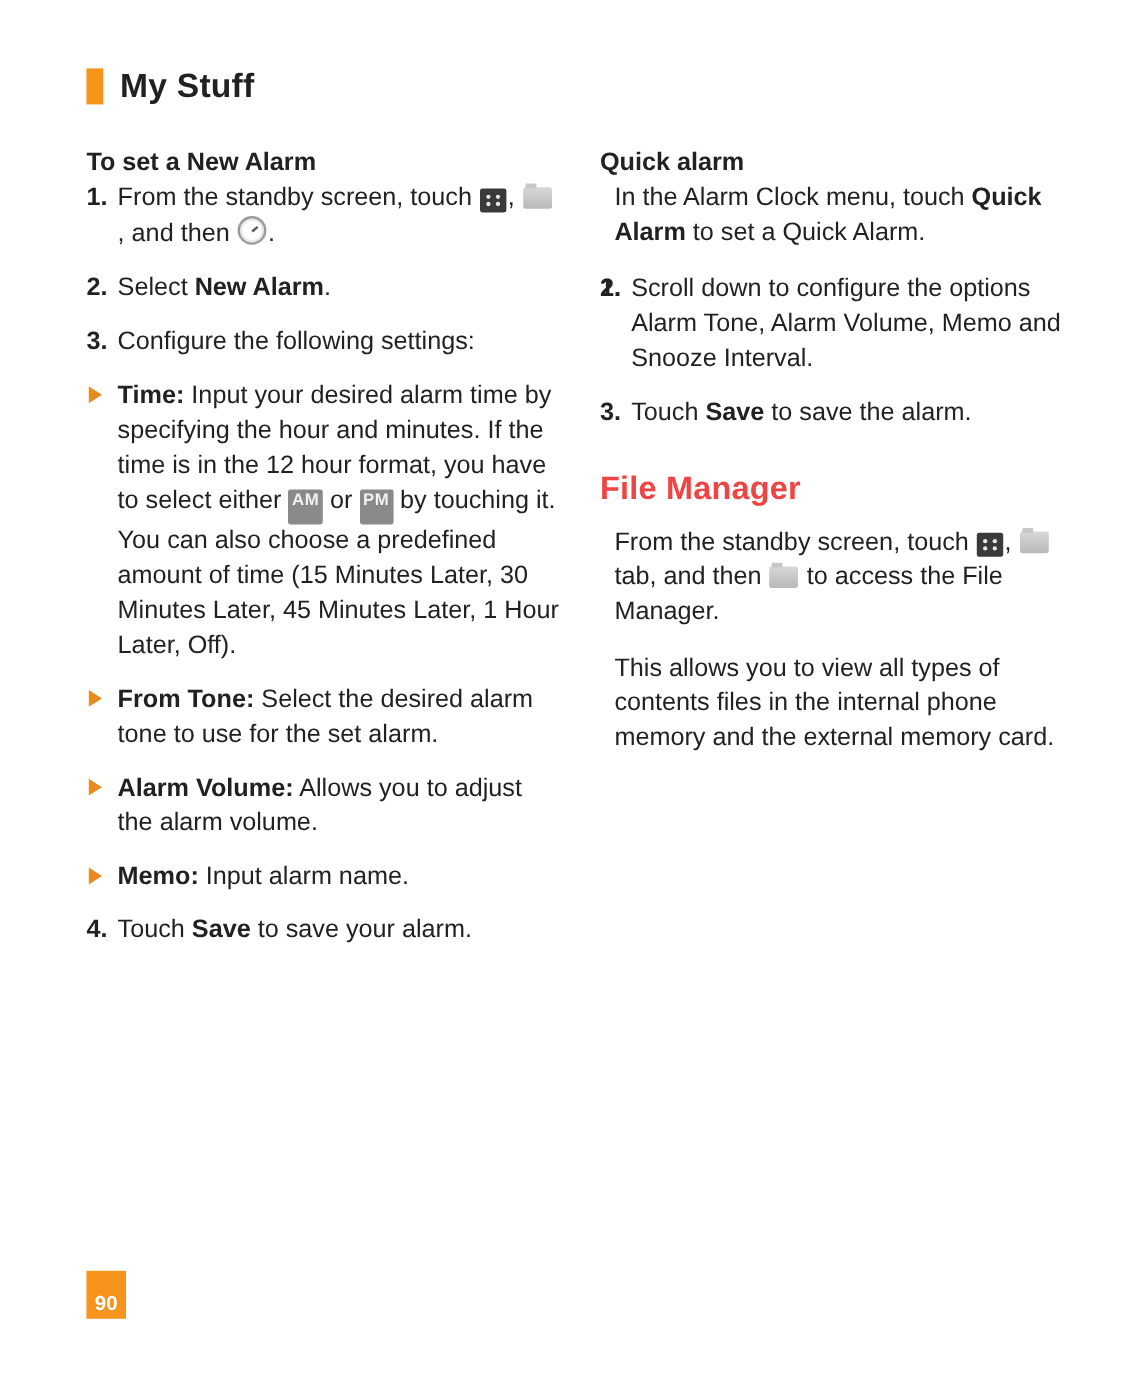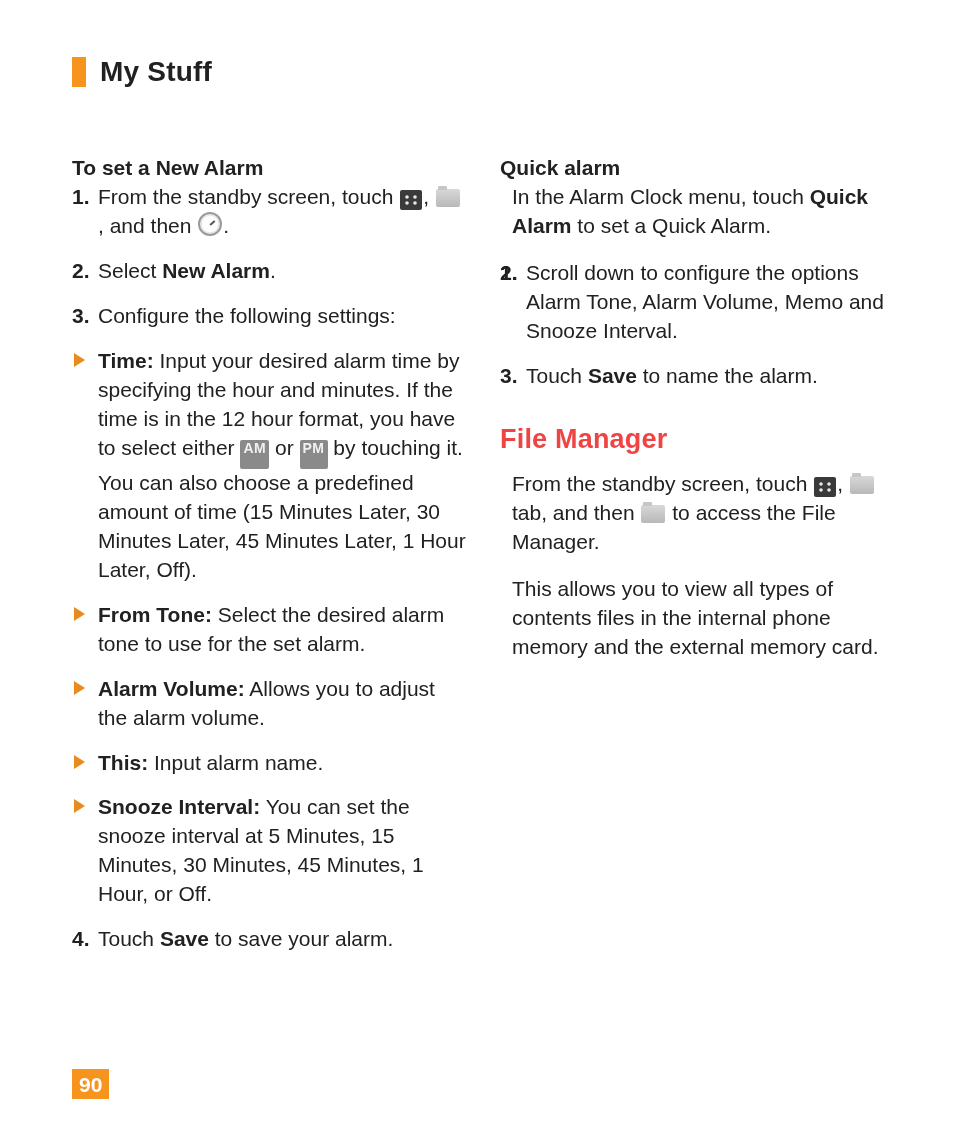--- a/index.html
+++ b/index.html
@@ -15,21 +15,21 @@
     position: relative;
     width: 954px;
     height: 1145px;
     box-sizing: border-box;
     padding: 56px 60px 0 72px;
   }
   .header {
     display: flex;
     align-items: center;
     gap: 14px;
-    margin-bottom: 66px;
+    margin-bottom: 34px;
   }
   .header-square {
     width: 14px;
     height: 30px;
     background: #f7941e;
   }
   .header-title {
     font-size: 28px;
     font-weight: 700;
     font-stretch: condensed;
@@ -153,22 +153,22 @@
     vertical-align: 2px;
     letter-spacing:0.5px;
   }
   .page-number {
     position: absolute;
     left: 72px;
     bottom: 46px;
     background: #f7941e;
     color: #fff;
     font-weight: 700;
-    font-size: 21px;
-    padding: 5px 7px 4px 7px;
+    font-size: 17px;
+    padding: 19px 7px 4px 7px;
     line-height: 1;
   }
 </style>
 </head>
 <body>
 
 <div class="page">
 
   <div class="header">
     <div class="header-square"></div>
@@ -216,25 +216,21 @@
         <li>
           <span class="tri"></span>
           <span class="b">From Tone:</span><span> Select the desired alarm tone to use for the set alarm.</span>
         </li>
         <li>
           <span class="tri"></span>
           <span class="b">Alarm Volume:</span><span> Allows you to adjust the alarm volume.</span>
         </li>
         <li>
           <span class="tri"></span>
-          <span class="b">This:</span><span> Input alarm name.</span>
-        </li>
-        <li>
-          <span class="tri"></span>
-          <span class="b">Snooze Interval:</span><span> You can set the snooze interval at 5 Minutes, 15 Minutes, 30 Minutes, 45 Minutes, 1 Hour, or Off.</span>
+          <span class="b">Memo:</span><span> Input alarm name.</span>
         </li>
       </ul>
 
       <ol class="numbered">
         <li>
           <span class="num">4.</span>
           <span>Touch </span><span class="b">Save</span><span> to save your alarm.</span>
         </li>
       </ol>
 
@@ -251,21 +247,21 @@
       <ol class="numbered">
         <li>
           <span class="num">1.</span>
         </li>
         <li>
           <span class="num">2.</span>
           <span>Scroll down to configure the options Alarm Tone, Alarm Volume, Memo and Snooze Interval.</span>
         </li>
         <li>
           <span class="num">3.</span>
-          <span>Touch </span><span class="b">Save</span><span> to name the alarm.</span>
+          <span>Touch </span><span class="b">Save</span><span> to save the alarm.</span>
         </li>
       </ol>
 
       <div class="section-head">File Manager</div>
 
       <p class="para">
         <span>From the standby screen, touch </span>
         <span class="inline-icon icon-grid">
           <svg width="16" height="14" viewBox="0 0 16 14">
               <g fill="#e8e8e8">

